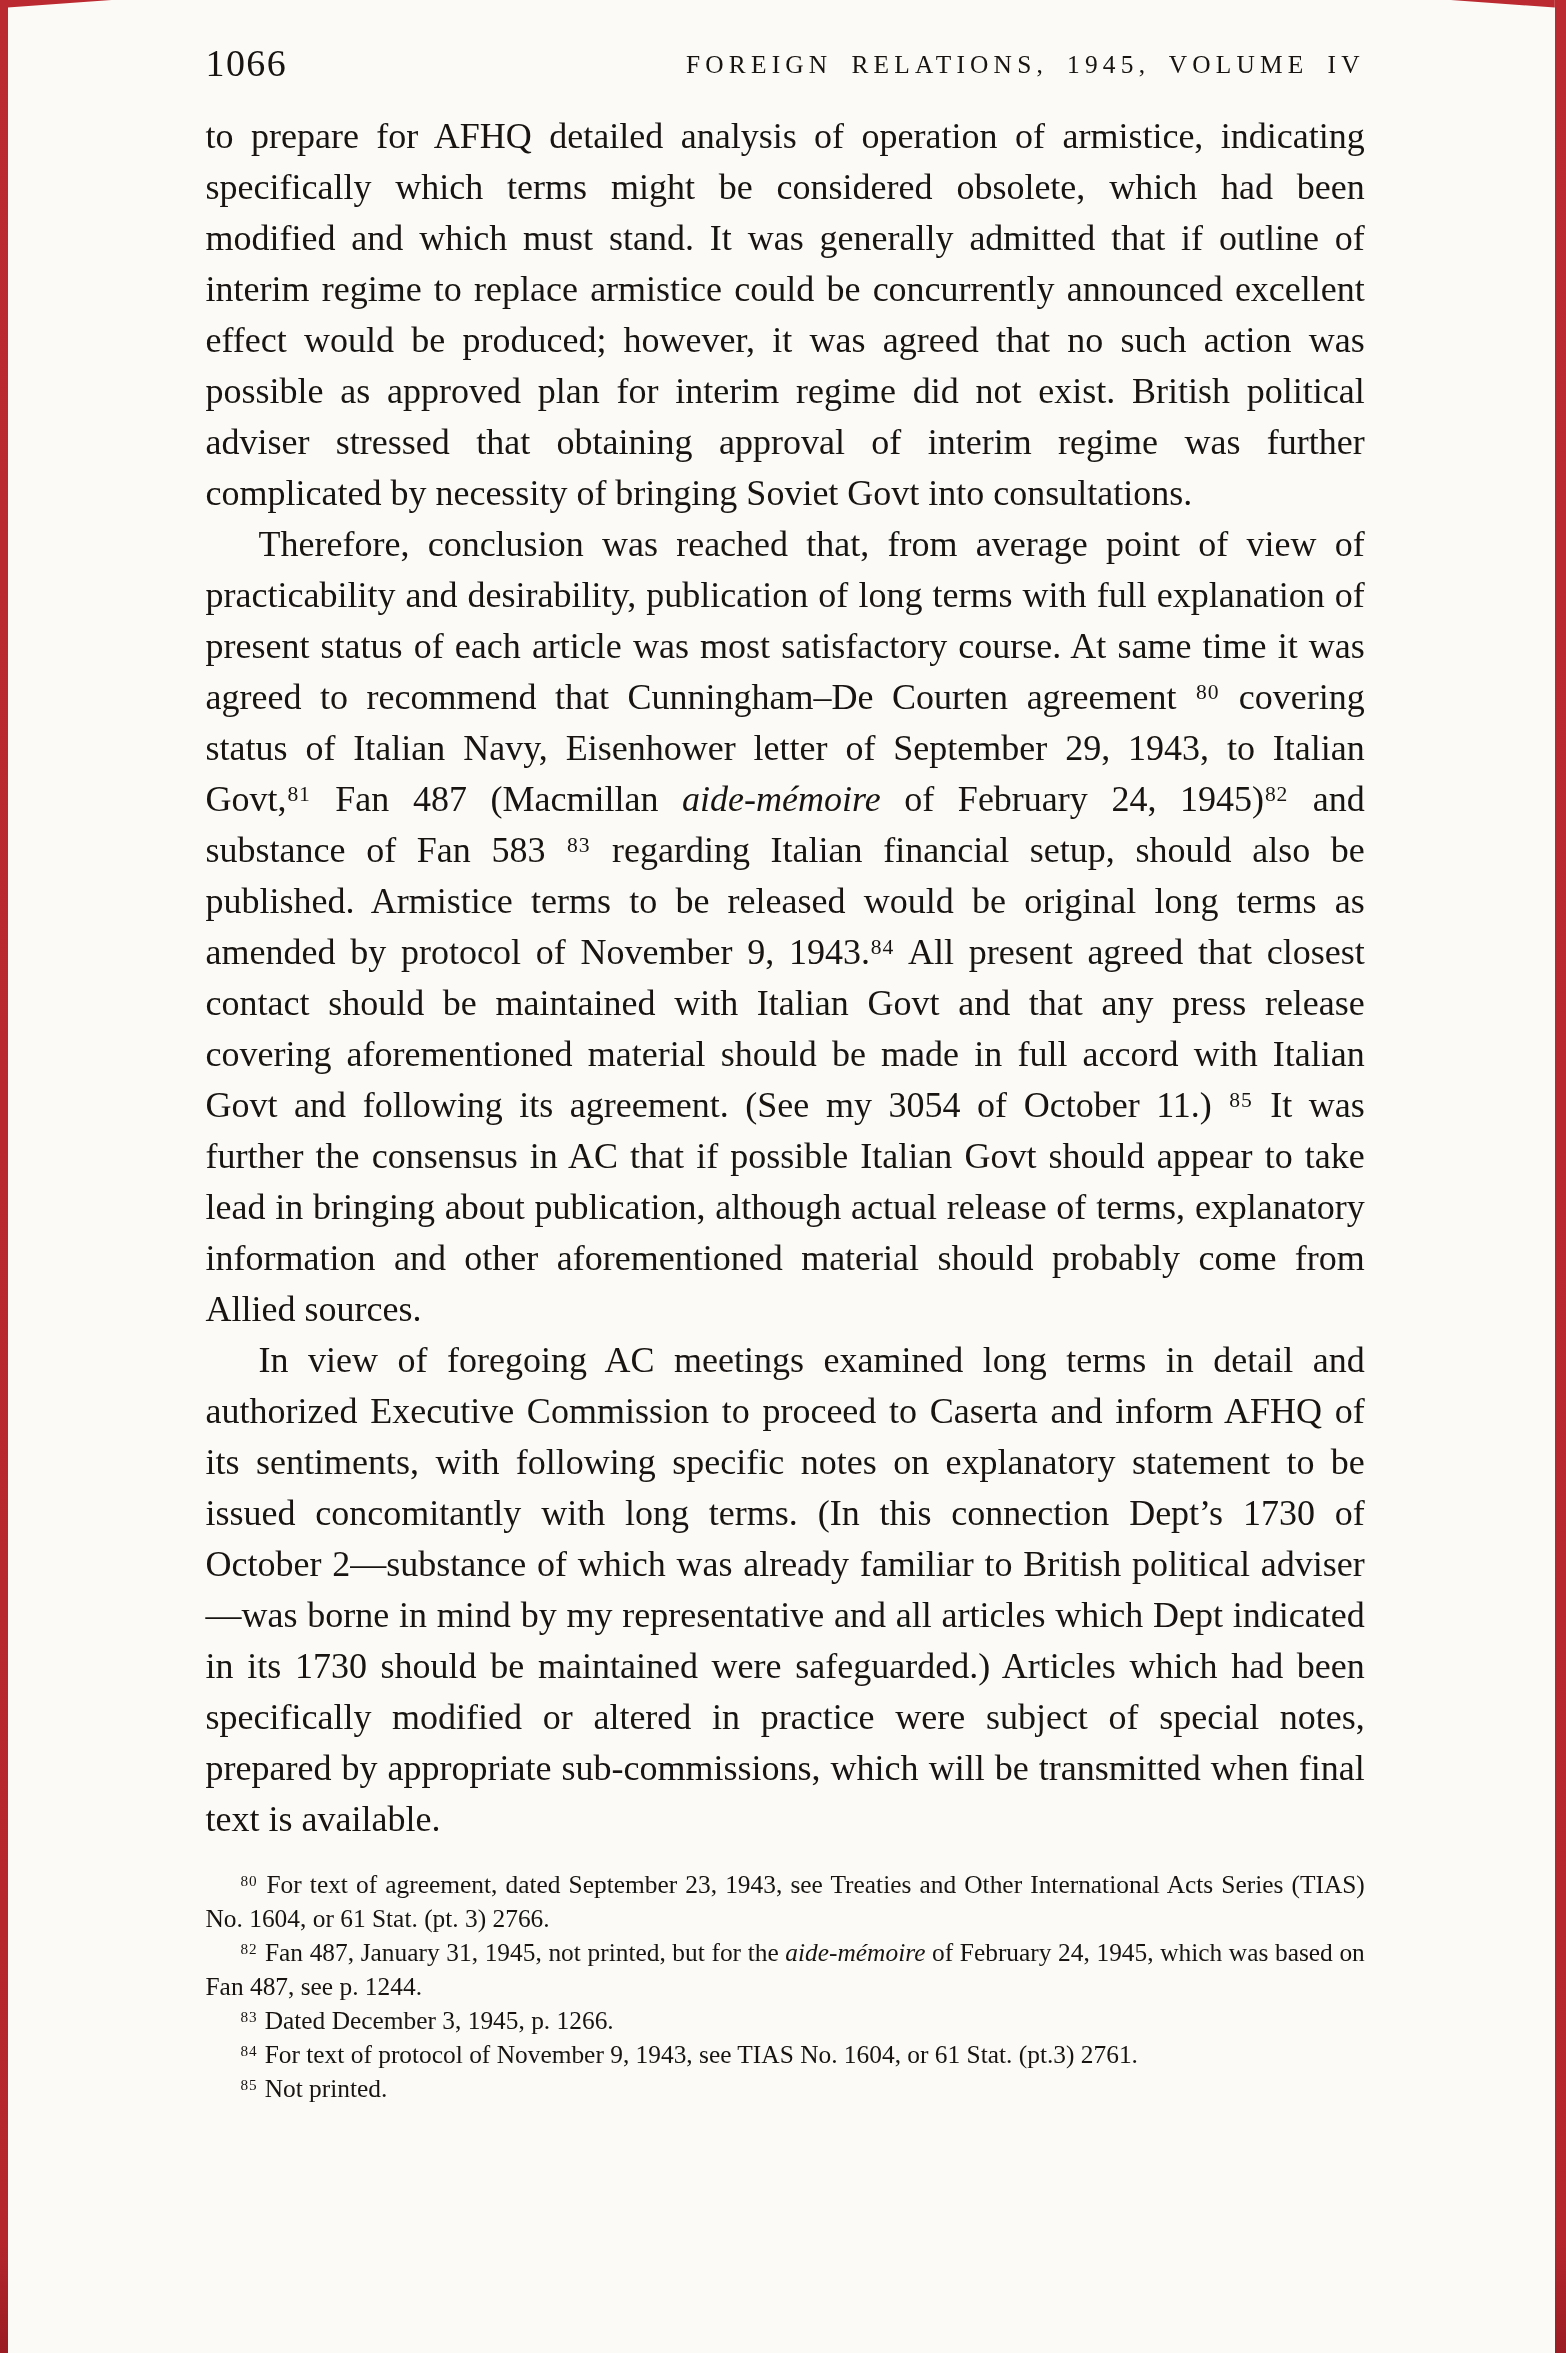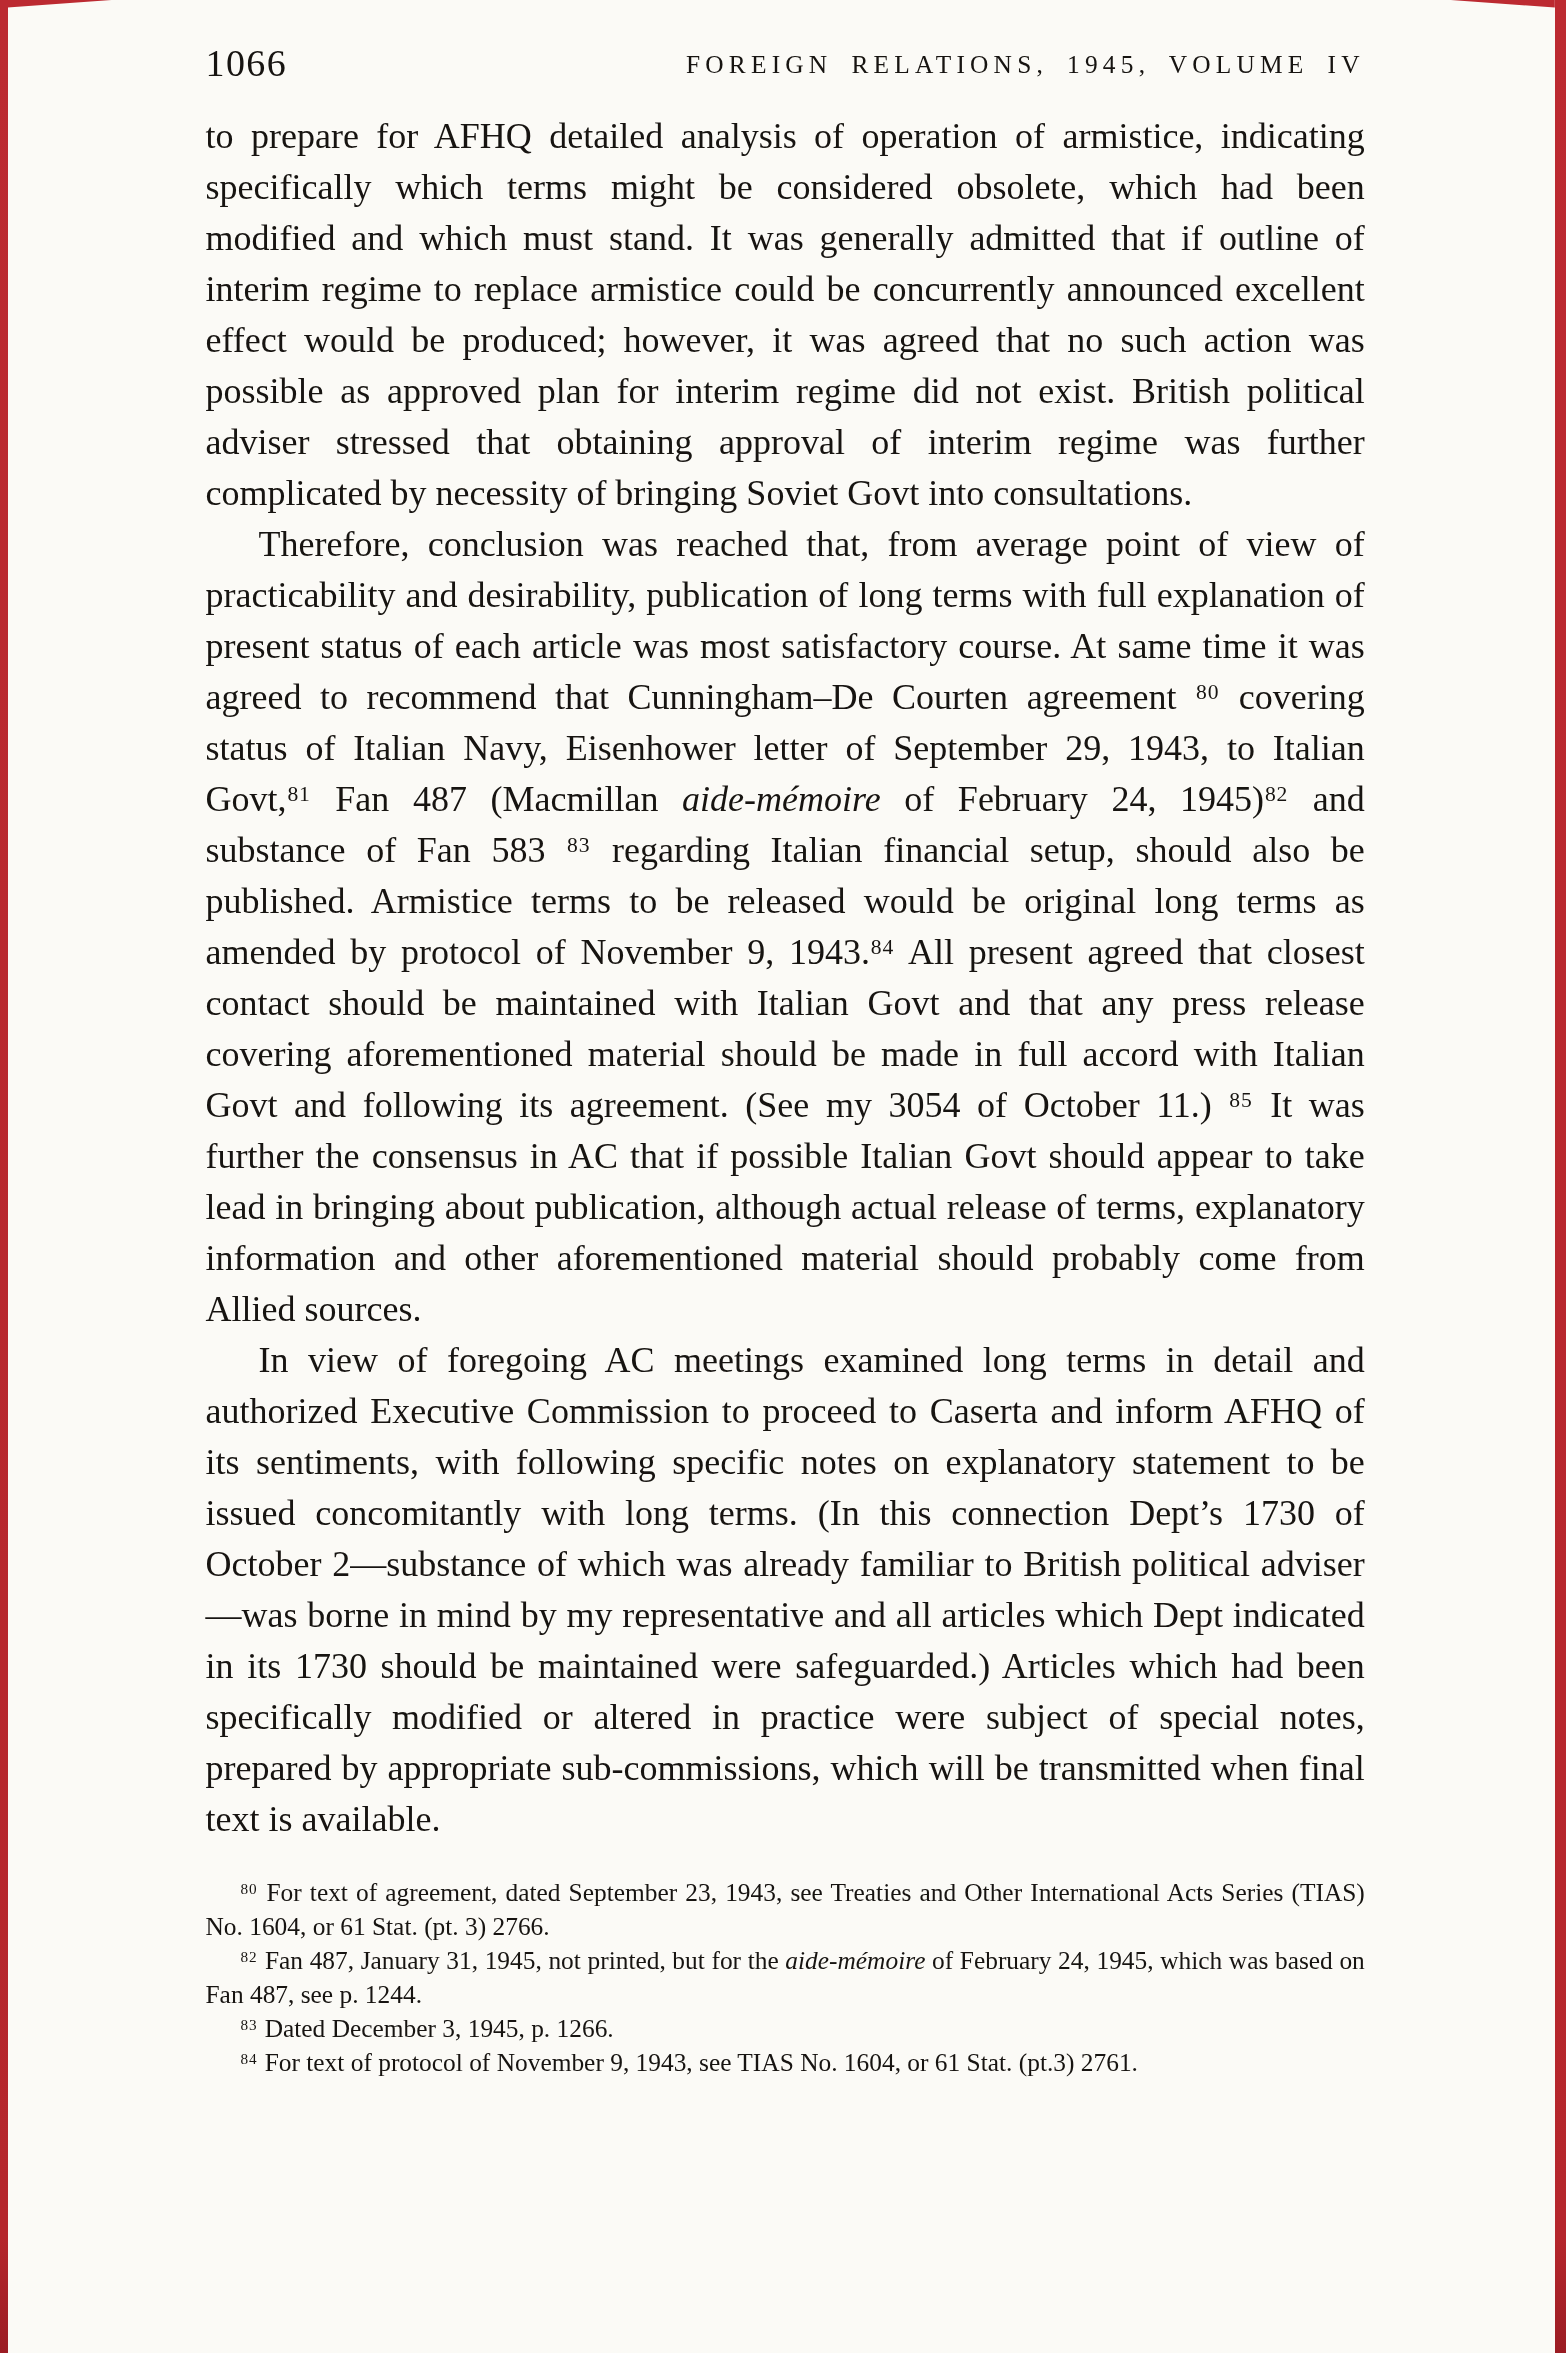--- a/index.html
+++ b/index.html
@@ -49,21 +49,21 @@
     line-height: 0;
     vertical-align: baseline;
     position: relative;
     top: -0.45em;
     letter-spacing: 0.9px;
     padding: 0 0.9px;
   }
   i { }
 
   .footnotes {
-    margin-top: 30px;
+    margin-top: 22px;
     font-size: 25.4px;
     line-height: 34px;
     text-align: justify;
   }
   .footnote { margin: 0; text-indent: 34px; }
 </style>
 </head>
 <body>
 
 <div class="page">
@@ -81,17 +81,18 @@
       <p class="para first"><span>to prepare for AFHQ detailed analysis of operation of armistice, indicating specifically which terms might be considered obsolete, which had been modified and which must stand. It was generally admitted that if outline of interim regime to replace armistice could be concurrently announced excellent effect would be produced; however, it was agreed that no such action was possible as approved plan for interim regime did not exist. British political adviser stressed that obtaining approval of interim regime was further complicated by necessity of bringing Soviet Govt into consultations.</span></p>
       <p class="para"><span>Therefore, conclusion was reached that, from average point of view of practicability and desirability, publication of long terms with full explanation of present status of each article was most satisfactory course. At same time it was agreed to recommend that Cunningham–De Courten agreement </span><sup>80</sup><span> covering status of Italian Navy, Eisenhower letter of September 29, 1943, to Italian Govt,</span><sup>81</sup><span> Fan 487 (Macmillan </span><i>aide-mémoire</i><span> of February 24, 1945)</span><sup>82</sup><span> and substance of Fan 583 </span><sup>83</sup><span> regarding Italian financial setup, should also be published. Armistice terms to be released would be original long terms as amended by protocol of November 9, 1943.</span><sup>84</sup><span> All present agreed that closest contact should be maintained with Italian Govt and that any press release covering aforementioned material should be made in full accord with Italian Govt and following its agreement. (See my 3054 of October 11.) </span><sup>85</sup><span> It was further the consensus in AC that if possible Italian Govt should appear to take lead in bringing about publication, although actual release of terms, explanatory information and other aforementioned material should probably come from Allied sources.</span></p>
       <p class="para"><span>In view of foregoing AC meetings examined long terms in detail and authorized Executive Commission to proceed to Caserta and inform AFHQ of its sentiments, with following specific notes on explanatory statement to be issued concomitantly with long terms. (In this connection Dept’s 1730 of October 2—substance of which was already familiar to British political adviser—was borne in mind by my representative and all articles which Dept indicated in its 1730 should be maintained were safeguarded.) Articles which had been specifically modified or altered in practice were subject of special notes, prepared by appropriate sub-commissions, which will be transmitted when final text is available.</span></p>
     </main>
 
     <footer class="footnotes">
       <p class="footnote"><sup>80</sup><span> For text of agreement, dated September 23, 1943, see Treaties and Other International Acts Series (TIAS) No. 1604, or 61 Stat. (pt. 3) 2766.</span></p>
       <p class="footnote"><sup>82</sup><span> Fan 487, January 31, 1945, not printed, but for the </span><i>aide-mémoire</i><span> of February 24, 1945, which was based on Fan 487, see p. 1244.</span></p>
       <p class="footnote"><sup>83</sup><span> Dated December 3, 1945, p. 1266.</span></p>
       <p class="footnote"><sup>84</sup><span> For text of protocol of November 9, 1943, see TIAS No. 1604, or 61 Stat. (pt.3) 2761.</span></p>
+      <p class="footnote"><sup>85</sup><span> Not printed.</span></p>
     </footer>
 
   </div>
 </div>
 
 
 </body></html>

